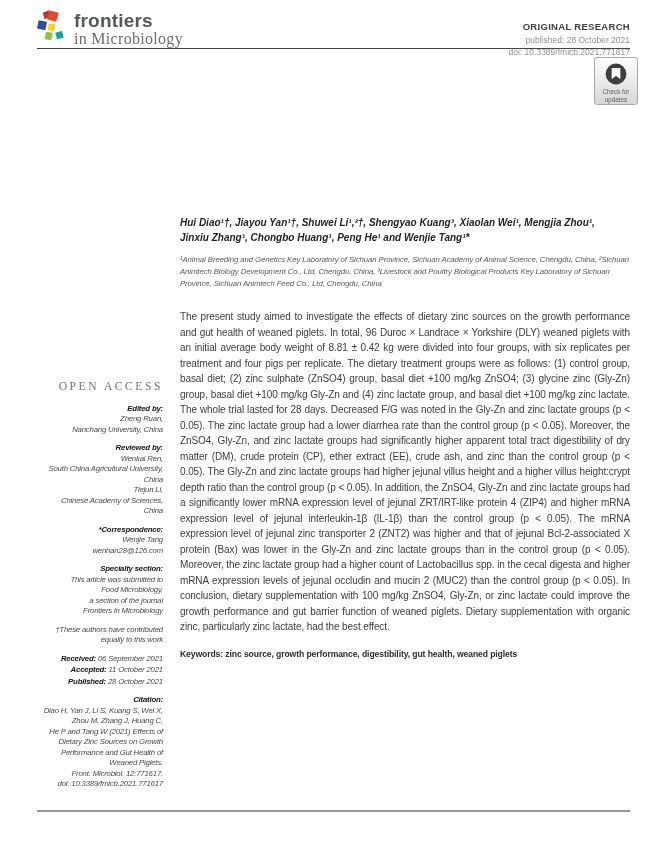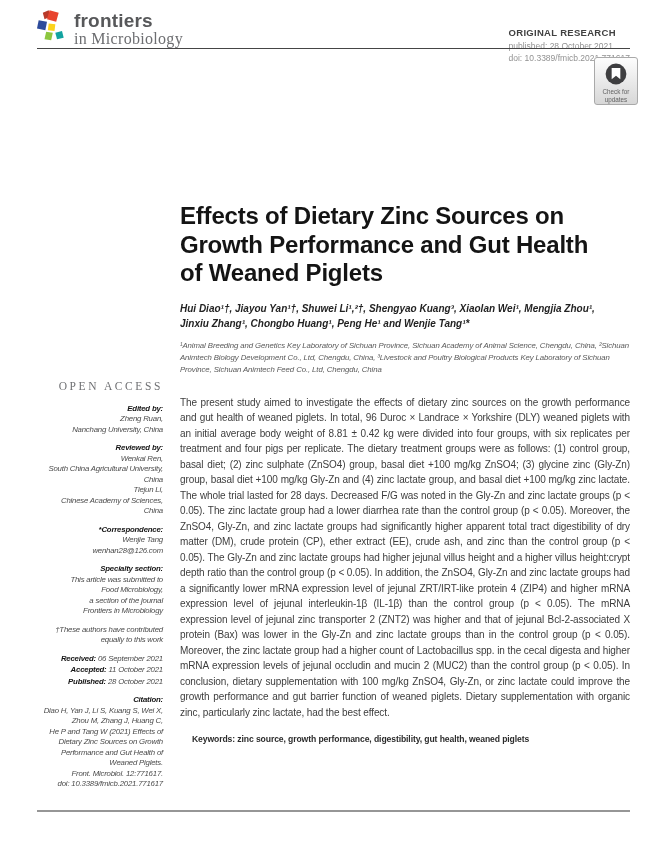--- a/index.html
+++ b/index.html
@@ -6,21 +6,21 @@
   .page{
     width:667px;height:844px;position:relative;overflow:hidden;background:#fff;
     font-family:"Liberation Sans", sans-serif;color:#3d3d3d;
   }
   
   .hdr{position:absolute;top:9px;left:37px;right:37px;display:flex;justify-content:space-between;align-items:flex-start;}
   .logo{display:flex;gap:7px;align-items:flex-start;}
   .logo-mark{width:30px;height:34px;flex:0 0 auto;}
   .logo-title{font-size:19px;font-weight:bold;color:#57585a;letter-spacing:.2px;line-height:19px;margin-top:2px;}
   .logo-subtitle{font-family:"Liberation Serif", serif;font-size:16px;color:#6d6e71;line-height:17px;letter-spacing:.3px;}
-  .hdr-meta{font-size:8.5px;color:#929292;line-height:1.45;margin-top:17px;}
+  .hdr-meta{text-align:right;font-size:8.5px;color:#929292;line-height:1.45;margin-top:11px;}
   .hdr-type{font-size:9.5px;font-weight:bold;color:#414141;letter-spacing:.3px;}
   .hdr-rule{position:absolute;top:48px;left:37px;right:37px;border-top:1.4px solid #454545;}
   
   .crossmark{
     position:absolute;top:57px;right:29px;width:44px;height:48px;box-sizing:border-box;
     border:1px solid #a9a9a9;border-radius:3px;background:linear-gradient(#fdfdfd,#d7d7d7);
     display:flex;flex-direction:column;align-items:center;padding-top:3px;cursor:pointer;
   }
   .crossmark-text{font-size:6.3px;color:#5f5f5f;text-align:center;line-height:1.2;white-space:pre-line;margin-top:1px;}
   
@@ -39,21 +39,21 @@
   .main{margin-left:17px;width:450px;padding-top:92px;}
   
   .title{margin:0;font-size:24px;font-weight:bold;color:#141414;line-height:28.5px;letter-spacing:-.2px;}
   .title span{display:block;}
   .authors{margin:13px 0 0 0;font-size:10px;font-weight:bold;font-style:italic;color:#232323;
     line-height:15px;white-space:pre-line;}
   .affiliations{margin:9px 0 0 0;font-size:7.8px;font-style:italic;color:#595959;line-height:12px;letter-spacing:-.1px;}
   
   .abstract{margin:19px 0 0 0;font-size:10px;color:#3d3d3d;line-height:15.5px;
     text-align:justify;letter-spacing:-.1px;}
-  .keywords{margin:14px 0 0 12px;font-size:8.6px;font-weight:bold;color:#2c2c2c;letter-spacing:-.1px;}
+  .keywords{margin:14px 0 0 0;font-size:8.6px;font-weight:bold;color:#2c2c2c;letter-spacing:-.1px;}
   
   .ftr-rule{position:absolute;left:37px;right:37px;top:810px;border-top:2px solid #969696;}
   .ftr{position:absolute;left:37px;right:37px;top:818px;display:flex;align-items:baseline;
     font-size:13px;color:#a1a1a1;}
   .ftr-left{flex:1;text-align:left;cursor:pointer;}
   .ftr-center{flex:1;text-align:center;color:#6e6e6e;}
   .ftr-right{flex:1;text-align:right;margin-top:32px;}
 </style>
 </head>
 <body>
@@ -154,25 +154,20 @@
 He P and Tang W (2021) Effects of
 Dietary Zinc Sources on Growth
 Performance and Gut Health of
 Weaned Piglets.
 Front. Microbiol. 12:771617.
 doi: 10.3389/fmicb.2021.771617</span>
       </div>
     </aside>
 
     <main class="main">
-      <h1 class="title">
-        <span>Effects of Dietary Zinc Sources on</span>
-        <span>Growth Performance and Gut Health</span>
-        <span>of Weaned Piglets</span>
-      </h1>
       <p class="authors">Hui Diao¹†, Jiayou Yan¹†, Shuwei Li¹,²†, Shengyao Kuang³, Xiaolan Wei¹, Mengjia Zhou¹,
 Jinxiu Zhang¹, Chongbo Huang¹, Peng He¹ and Wenjie Tang¹*</p>
       <p class="affiliations">¹Animal Breeding and Genetics Key Laboratory of Sichuan Province, Sichuan Academy of Animal Science, Chengdu, China, ²Sichuan Animtech Biology Development Co., Ltd, Chengdu, China, ³Livestock and Poultry Biological Products Key Laboratory of Sichuan Province, Sichuan Animtech Feed Co., Ltd, Chengdu, China</p>
       <p class="abstract">The present study aimed to investigate the effects of dietary zinc sources on the growth performance and gut health of weaned piglets. In total, 96 Duroc × Landrace × Yorkshire (DLY) weaned piglets with an initial average body weight of 8.81 ± 0.42 kg were divided into four groups, with six replicates per treatment and four pigs per replicate. The dietary treatment groups were as follows: (1) control group, basal diet; (2) zinc sulphate (ZnSO4) group, basal diet +100 mg/kg ZnSO4; (3) glycine zinc (Gly-Zn) group, basal diet +100 mg/kg Gly-Zn and (4) zinc lactate group, and basal diet +100 mg/kg zinc lactate. The whole trial lasted for 28 days. Decreased F/G was noted in the Gly-Zn and zinc lactate groups (p &lt; 0.05). The zinc lactate group had a lower diarrhea rate than the control group (p &lt; 0.05). Moreover, the ZnSO4, Gly-Zn, and zinc lactate groups had significantly higher apparent total tract digestibility of dry matter (DM), crude protein (CP), ether extract (EE), crude ash, and zinc than the control group (p &lt; 0.05). The Gly-Zn and zinc lactate groups had higher jejunal villus height and a higher villus height:crypt depth ratio than the control group (p &lt; 0.05). In addition, the ZnSO4, Gly-Zn and zinc lactate groups had a significantly lower mRNA expression level of jejunal ZRT/IRT-like protein 4 (ZIP4) and higher mRNA expression level of jejunal interleukin-1β (IL-1β) than the control group (p &lt; 0.05). The mRNA expression level of jejunal zinc transporter 2 (ZNT2) was higher and that of jejunal Bcl-2-associated X protein (Bax) was lower in the Gly-Zn and zinc lactate groups than in the control group (p &lt; 0.05). Moreover, the zinc lactate group had a higher count of Lactobacillus spp. in the cecal digesta and higher mRNA expression levels of jejunal occludin and mucin 2 (MUC2) than the control group (p &lt; 0.05). In conclusion, dietary supplementation with 100 mg/kg ZnSO4, Gly-Zn, or zinc lactate could improve the growth performance and gut barrier function of weaned piglets. Dietary supplementation with organic zinc, particularly zinc lactate, had the best effect.</p>
       <p class="keywords">Keywords: zinc source, growth performance, digestibility, gut health, weaned piglets</p>
     </main>
   </div>
 
   <div class="ftr-rule"></div>
   <div class="ftr">

